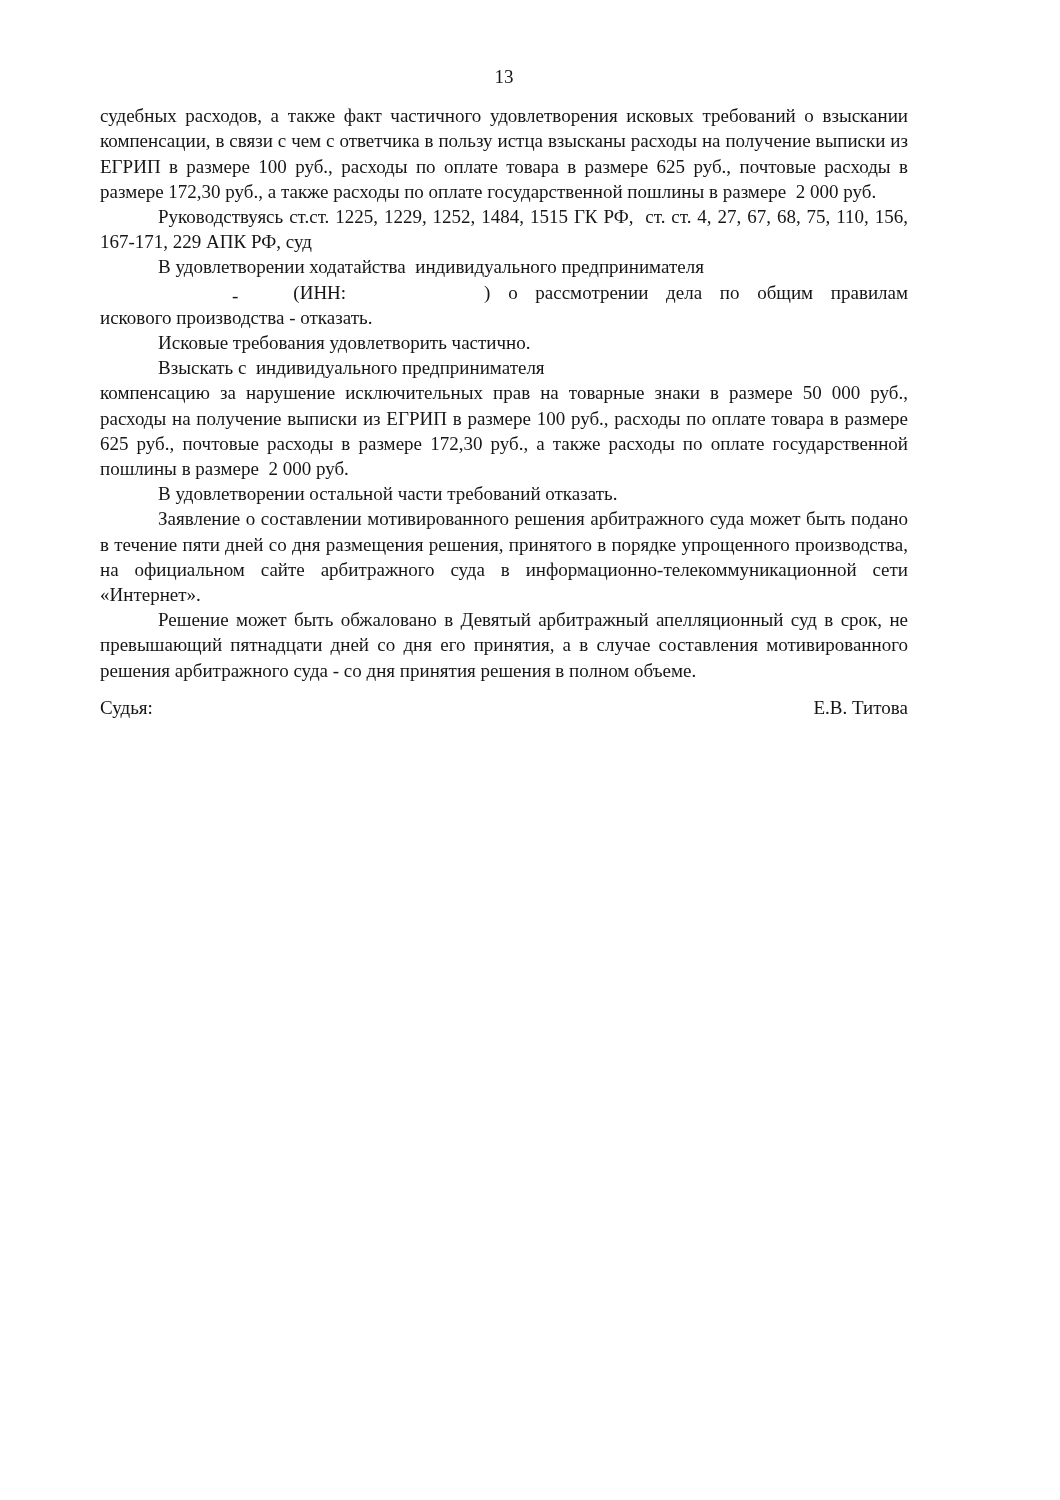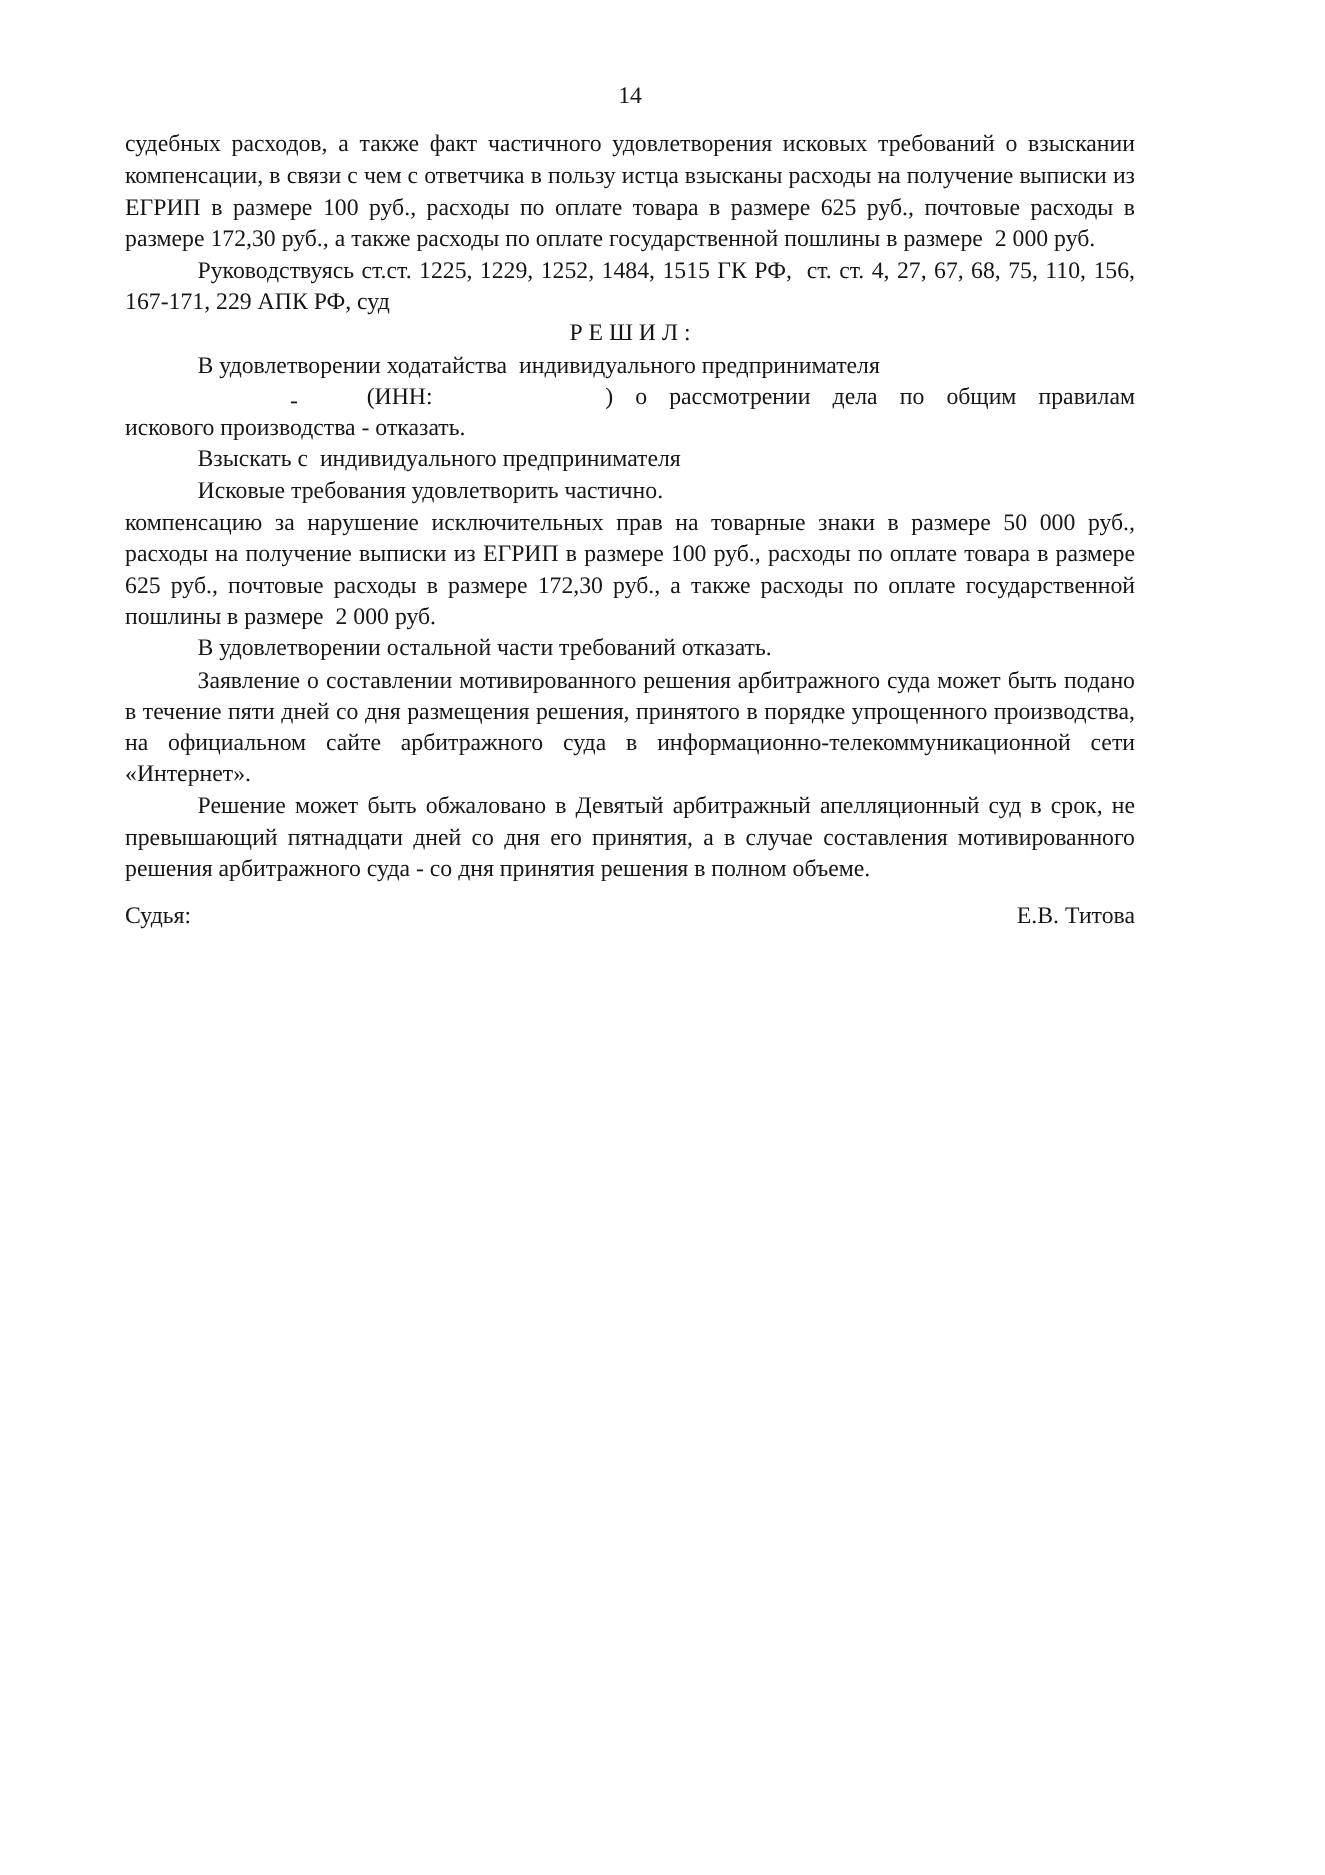--- a/index.html
+++ b/index.html
@@ -54,35 +54,34 @@
     justify-content: space-between;
     margin-top: 12px;
     gap: 20px;
   }
 </style>
 </head>
 <body>
 
 <div class="sheet">
 
-  <div class="page-number">14</div>
+  <div class="page-number">13</div>
 
   <p class="just">судебных расходов, а также факт частичного удовлетворения исковых требований о взыскании компенсации, в связи с чем с ответчика в пользу истца взысканы расходы на получение выписки из ЕГРИП в размере 100 руб., расходы по оплате товара в размере 625 руб., почтовые расходы в размере 172,30 руб., а также расходы по оплате государственной пошлины в размере&nbsp; 2&nbsp;000 руб.</p>
 
   <p class="just ind">Руководствуясь ст.ст. 1225, 1229, 1252, 1484, 1515 ГК РФ,&nbsp; ст. ст. 4, 27, 67, 68, 75, 110, 156, 167-171, 229 АПК РФ, суд</p>
 
-  <p class="center">Р Е Ш И Л :</p>
 
   <p class="ind">В удовлетворении ходатайства&nbsp; индивидуального предпринимателя</p>
   <p class="redline"><span class="sp sp-lead"></span><span class="redaction-mark">-</span><span class="sp sp-mid"></span><span>(ИНН:</span><span class="sp sp-inn"></span><span>) о рассмотрении дела по общим правилам</span></p>
   <p>искового производства - отказать.</p>
 
+  <p class="ind">Исковые требования удовлетворить частично.</p>
+
   <p class="ind">Взыскать с&nbsp; индивидуального предпринимателя</p>
-
-  <p class="ind">Исковые требования удовлетворить частично.</p>
   <p class="just">компенсацию за нарушение исключительных прав на товарные знаки в размере 50&nbsp;000 руб., расходы на получение выписки из ЕГРИП в размере 100 руб., расходы по оплате товара в размере 625 руб., почтовые расходы в размере 172,30 руб., а также расходы по оплате государственной пошлины в размере&nbsp; 2&nbsp;000 руб.</p>
 
   <p class="ind">В удовлетворении остальной части требований отказать.</p>
 
   <p class="just ind">Заявление о составлении мотивированного решения арбитражного суда может быть подано в течение пяти дней со дня размещения решения, принятого в порядке упрощенного производства, на официальном сайте арбитражного суда в информационно-телекоммуникационной сети «Интернет».</p>
 
 
   <p class="just ind">Решение может быть обжаловано в Девятый арбитражный апелляционный суд в срок, не превышающий пятнадцати дней со дня его принятия, а в случае составления мотивированного решения арбитражного суда - со дня принятия решения в полном объеме.</p>
 
   <div class="signature-row">

